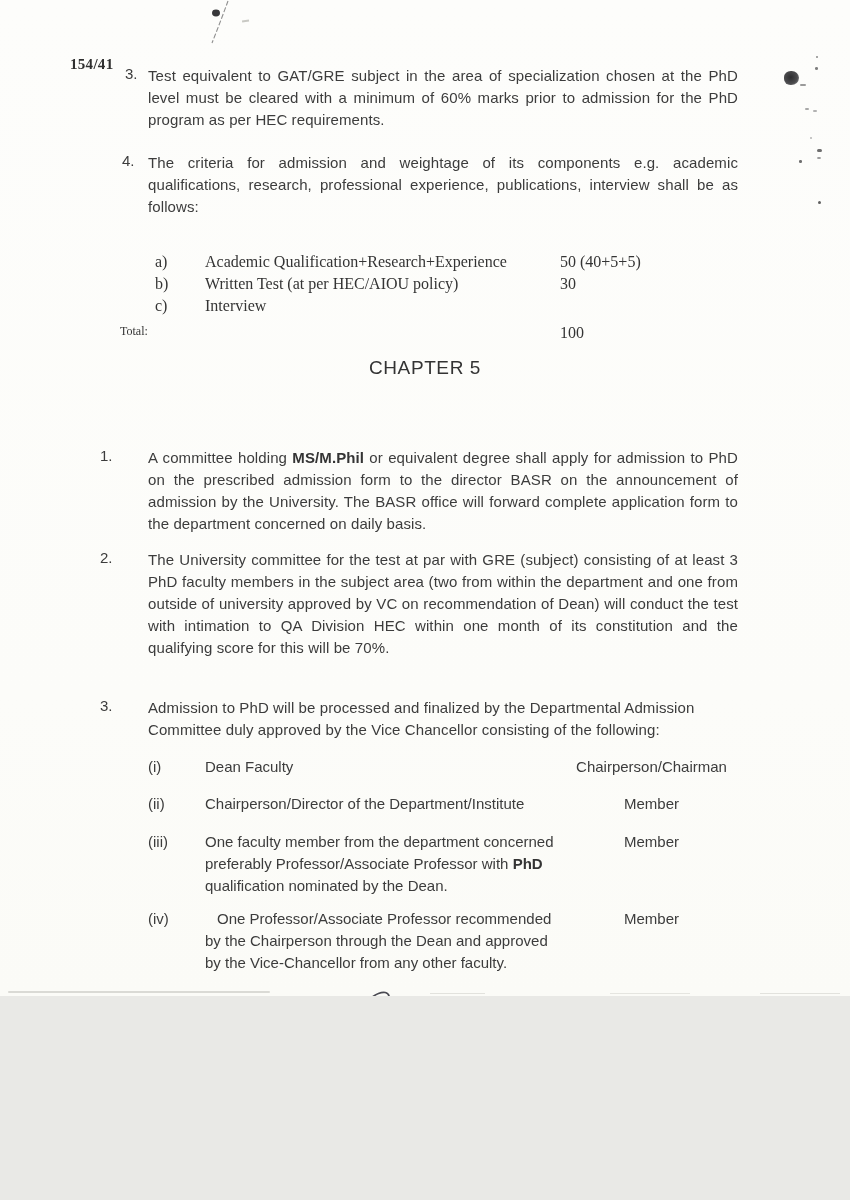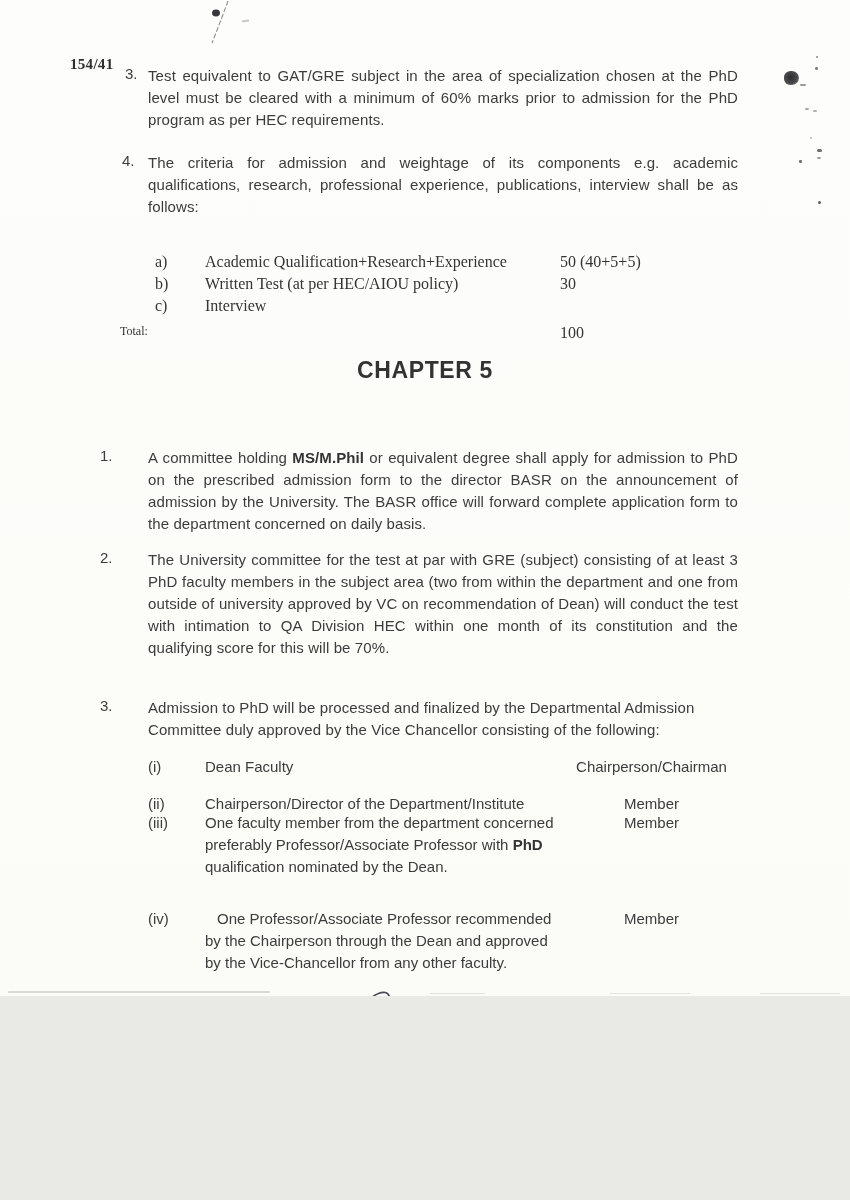--- a/index.html
+++ b/index.html
@@ -43,21 +43,21 @@
     left:120px; top:324px;
     font-family:"Liberation Serif", serif; font-size:12px; color:#343434;
   }
   .total-value {
     left:560px; top:324px;
     font-family:"Liberation Serif", serif; font-size:16px; color:#343434;
   }
 
   .chapter-title {
     left:0; top:357px; width:850px;
-    text-align:center; font-weight:bold; font-size:23px;
+    text-align:center; font-weight:normal; font-size:19px;
     color:#333; letter-spacing:0.6px;
   }
   .section-heading {
     left:100px; top:402px;
     font-family:"Liberation Serif", serif;
     font-weight:bold; font-size:18px; color:#2e2e2e;
     letter-spacing:0.4px;
   }
 
   .committee-row {
@@ -167,21 +167,21 @@
   <div class="abs committee-row" style="top:756px;">
     <span>(i)</span>
     <span class="desc">Dean Faculty</span>
     <span class="role">Chairperson/Chairman</span>
   </div>
   <div class="abs committee-row" style="top:793px;">
     <span>(ii)</span>
     <span class="desc">Chairperson/Director of the Department/Institute</span>
     <span class="role">Member</span>
   </div>
-  <div class="abs committee-row" style="top:812px;">
+  <div class="abs committee-row" style="top:831px;">
     <span>(iii)</span>
     <span class="desc"><span>One faculty member from the department concerned preferably Professor/Associate Professor with </span><b>PhD</b><span> qualification nominated by the Dean.</span></span>
     <span class="role">Member</span>
   </div>
   <div class="abs committee-row" style="top:908px;">
     <span>(iv)</span>
     <span class="desc desc-indent">One Professor/Associate Professor recommended by the Chairperson through the Dean and approved by the Vice-Chancellor from any other faculty.</span>
     <span class="role">Member</span>
   </div>
 

